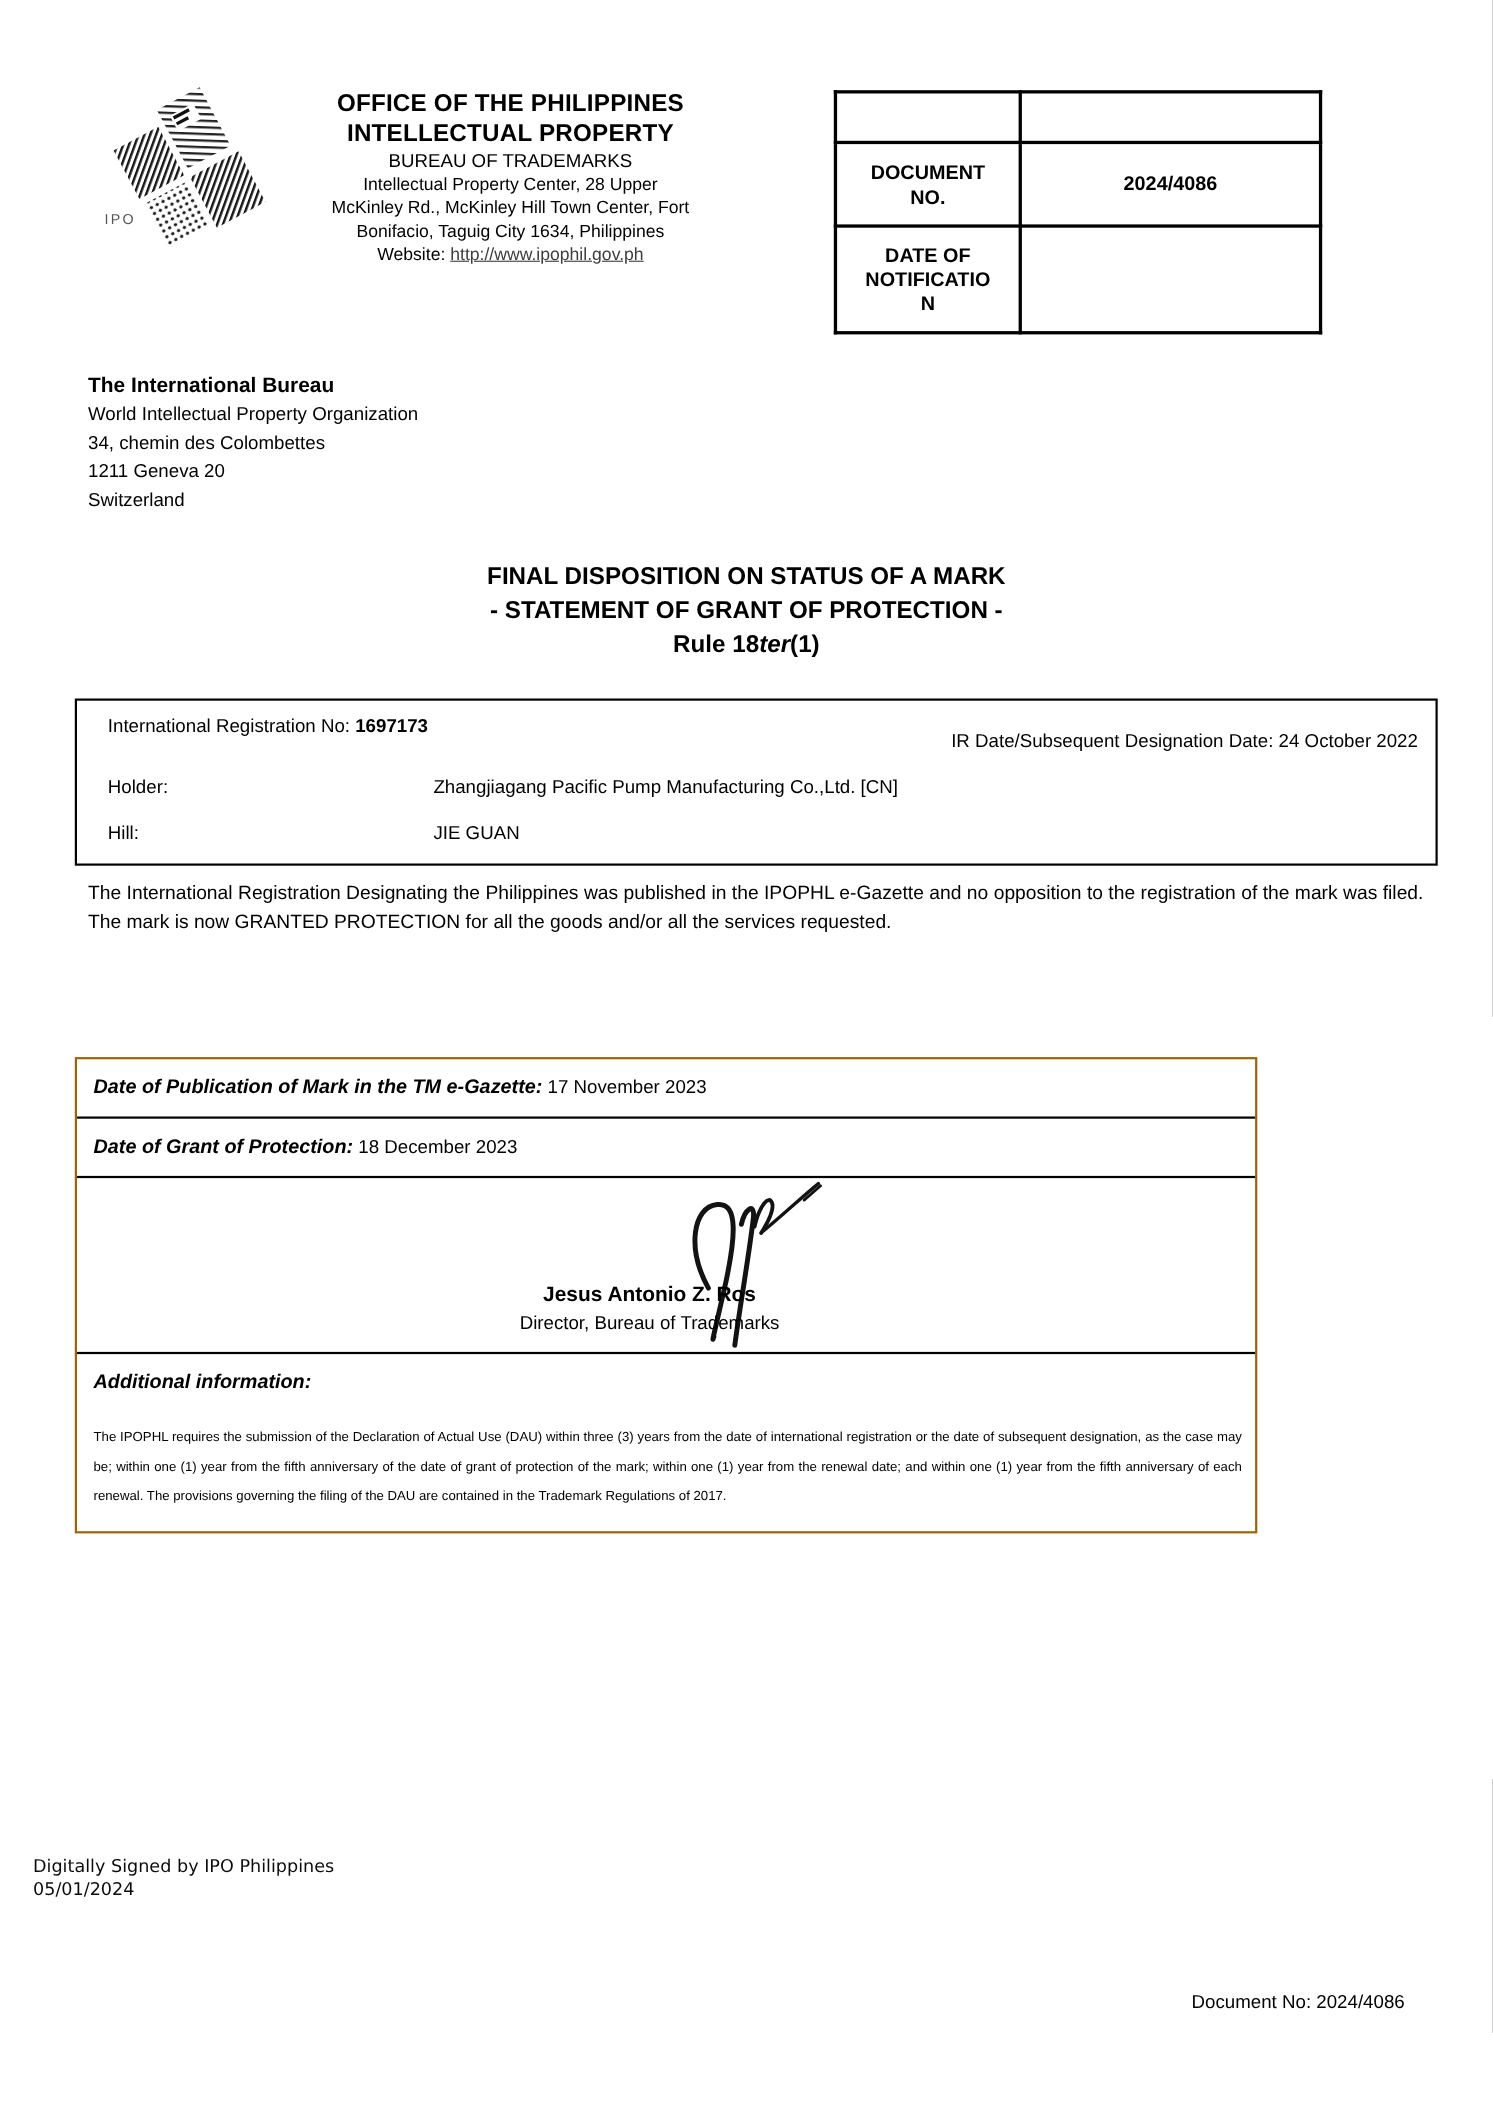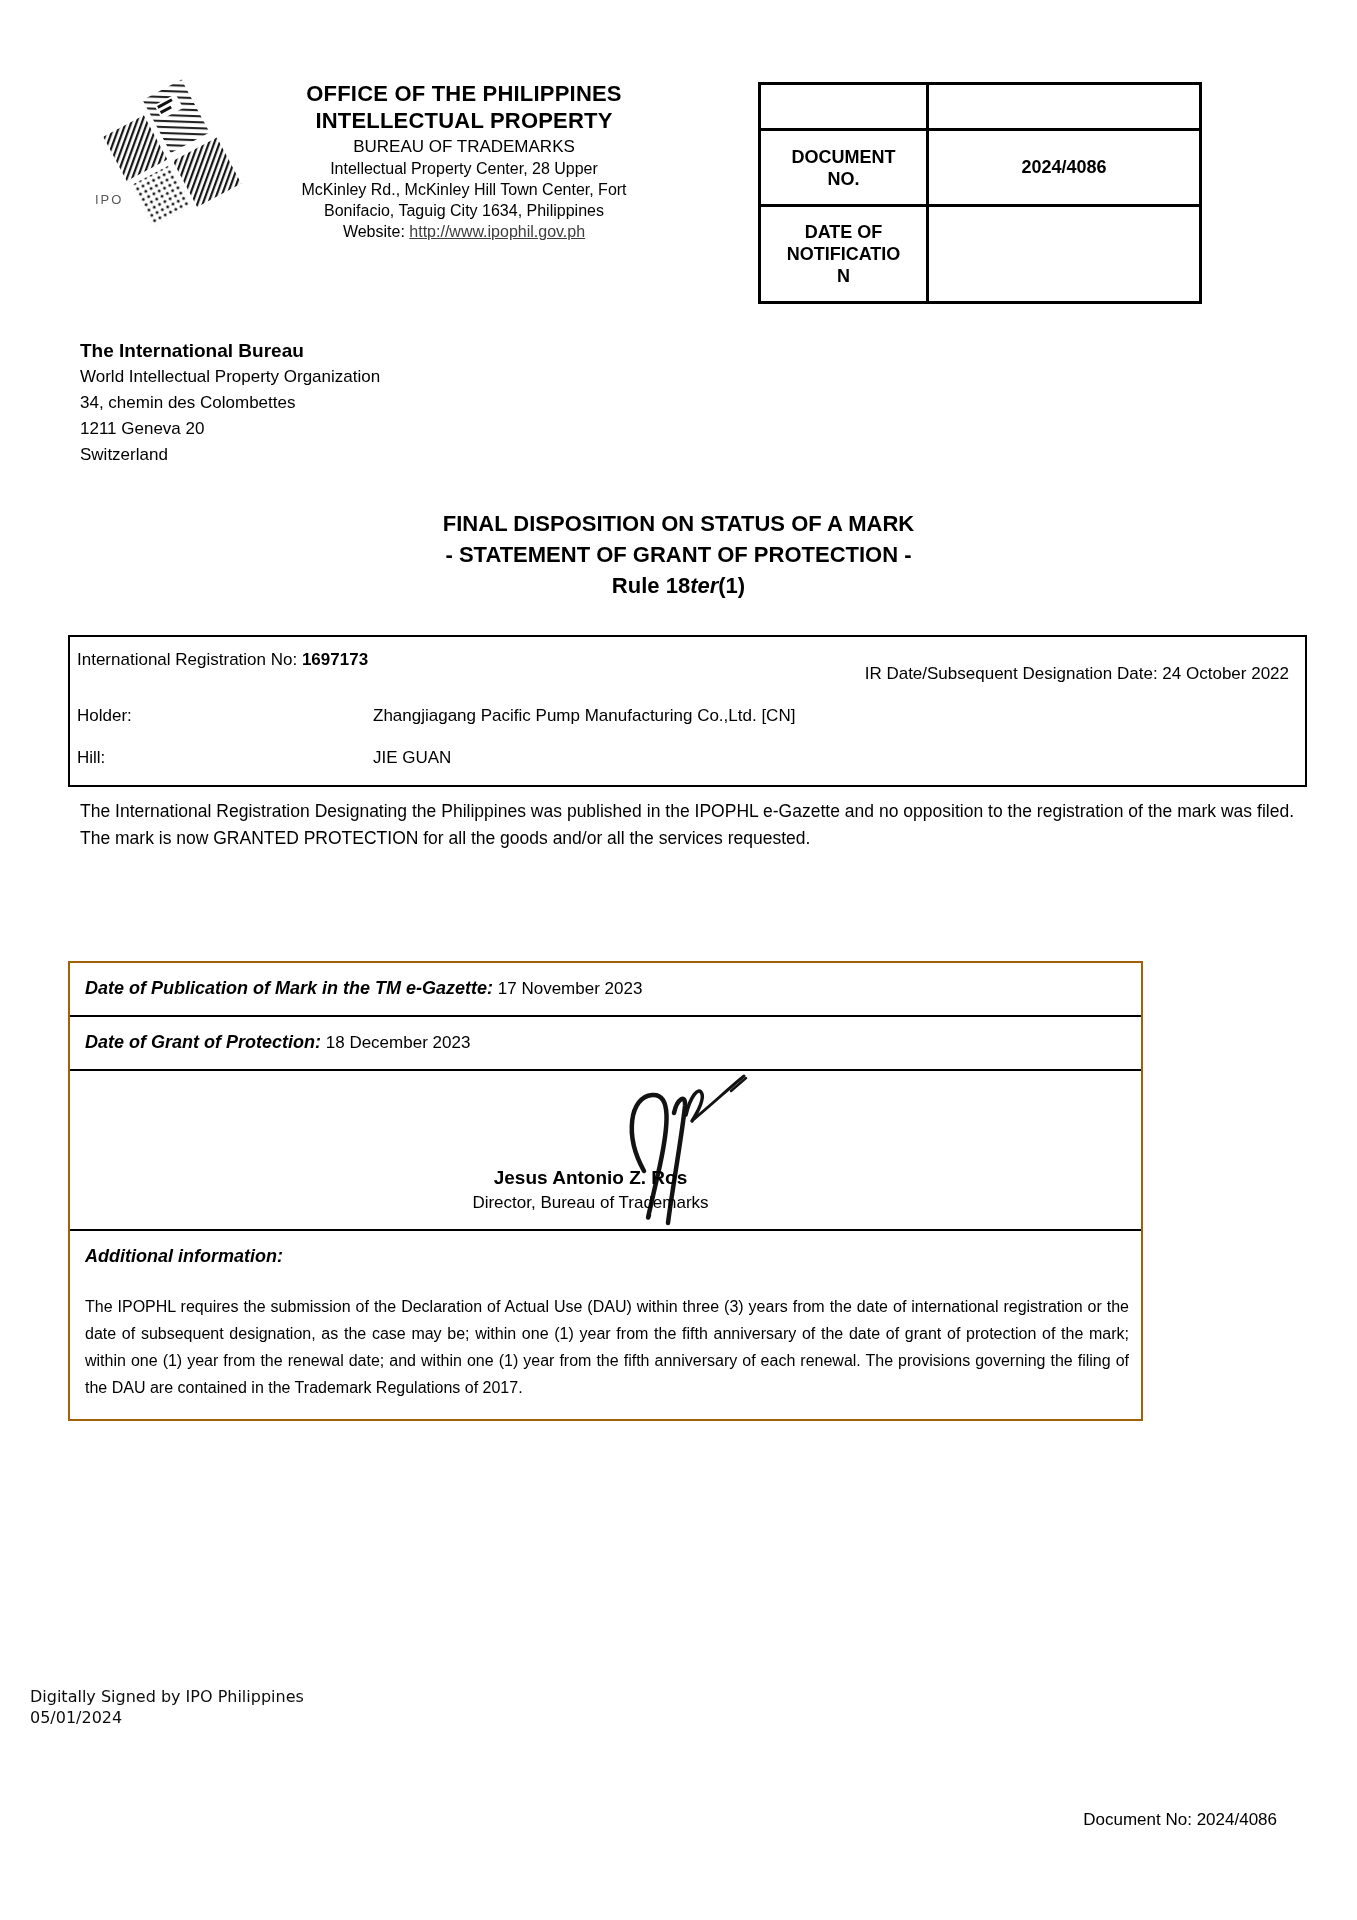--- a/index.html
+++ b/index.html
@@ -27,40 +27,40 @@
   .doc-table tr.r1 td{height:46px;}
   .doc-table tr.r2 td{height:76px;}
   .doc-table tr.r3 td{height:97px;}
   
   .addressee{position:absolute;left:80px;top:338px;font-size:17px;line-height:26px;}
   .addressee .name{font-size:19px;font-weight:bold;}
   
   .doc-title{position:absolute;left:0;right:0;top:508px;text-align:center;font-size:22px;font-weight:bold;line-height:31px;}
   .doc-title .it{font-style:italic;}
   
-  .reg-box{position:absolute;left:68px;top:635px;width:1239px;box-sizing:border-box;border:2px solid #000;padding:12px 16px 16px 7px;font-size:17px;}
+  .reg-box{position:absolute;left:68px;top:635px;width:1239px;box-sizing:border-box;border:2px solid #000;padding:12px 16px 16px 28px;font-size:17px;}
   .reg-row{display:flex;line-height:22px;margin-top:20px;}
   .reg-row:first-child{margin-top:0;}
   .reg-row .lab{flex:0 0 296px;}
   .reg-ir{display:flex;justify-content:space-between;align-items:flex-start;line-height:22px;}
   .reg-ir .right{margin-top:14px;}
   .bold{font-weight:bold;}
   
   .body-par{position:absolute;left:80px;top:798px;width:1214px;font-size:17.5px;line-height:27px;text-align:justify;}
   
   .grant-box{position:absolute;left:68px;top:961px;width:1075px;box-sizing:border-box;border:2px solid #a16207;}
   .g-row{border-bottom:2px solid #000;padding:12px 15px 13px 15px;font-size:17px;line-height:26px;}
   .g-lab{font-weight:bold;font-style:italic;font-size:18px;}
   .g-sig{position:relative;height:158px;border-bottom:2px solid #000;}
   .sig-svg{position:absolute;left:528px;top:2px;width:160px;height:156px;}
   .sig-block{position:absolute;left:0;right:30px;bottom:14px;text-align:center;}
   .sig-name{font-size:19px;font-weight:bold;line-height:25px;}
   .sig-title{font-size:17px;line-height:25px;}
   .g-add{padding:12px 12px 18px 15px;border-bottom:0;}
-  .g-add-text{margin-top:24px;font-size:16px;line-height:27px;text-align:justify;}
+  .g-add-text{margin-top:24px;font-size:12px;line-height:27px;text-align:justify;}
   
   .foot-sign{position:absolute;left:30px;top:1686px;font-family:"DejaVu Sans",sans-serif;font-size:16px;line-height:21px;color:#0c0c0c;}
   .foot-doc{position:absolute;left:68px;right:80px;top:1810px;text-align:right;font-size:17px;}
 </style>
 </head>
 <body>
 
 <div class="page">
 
   <div class="logo">

